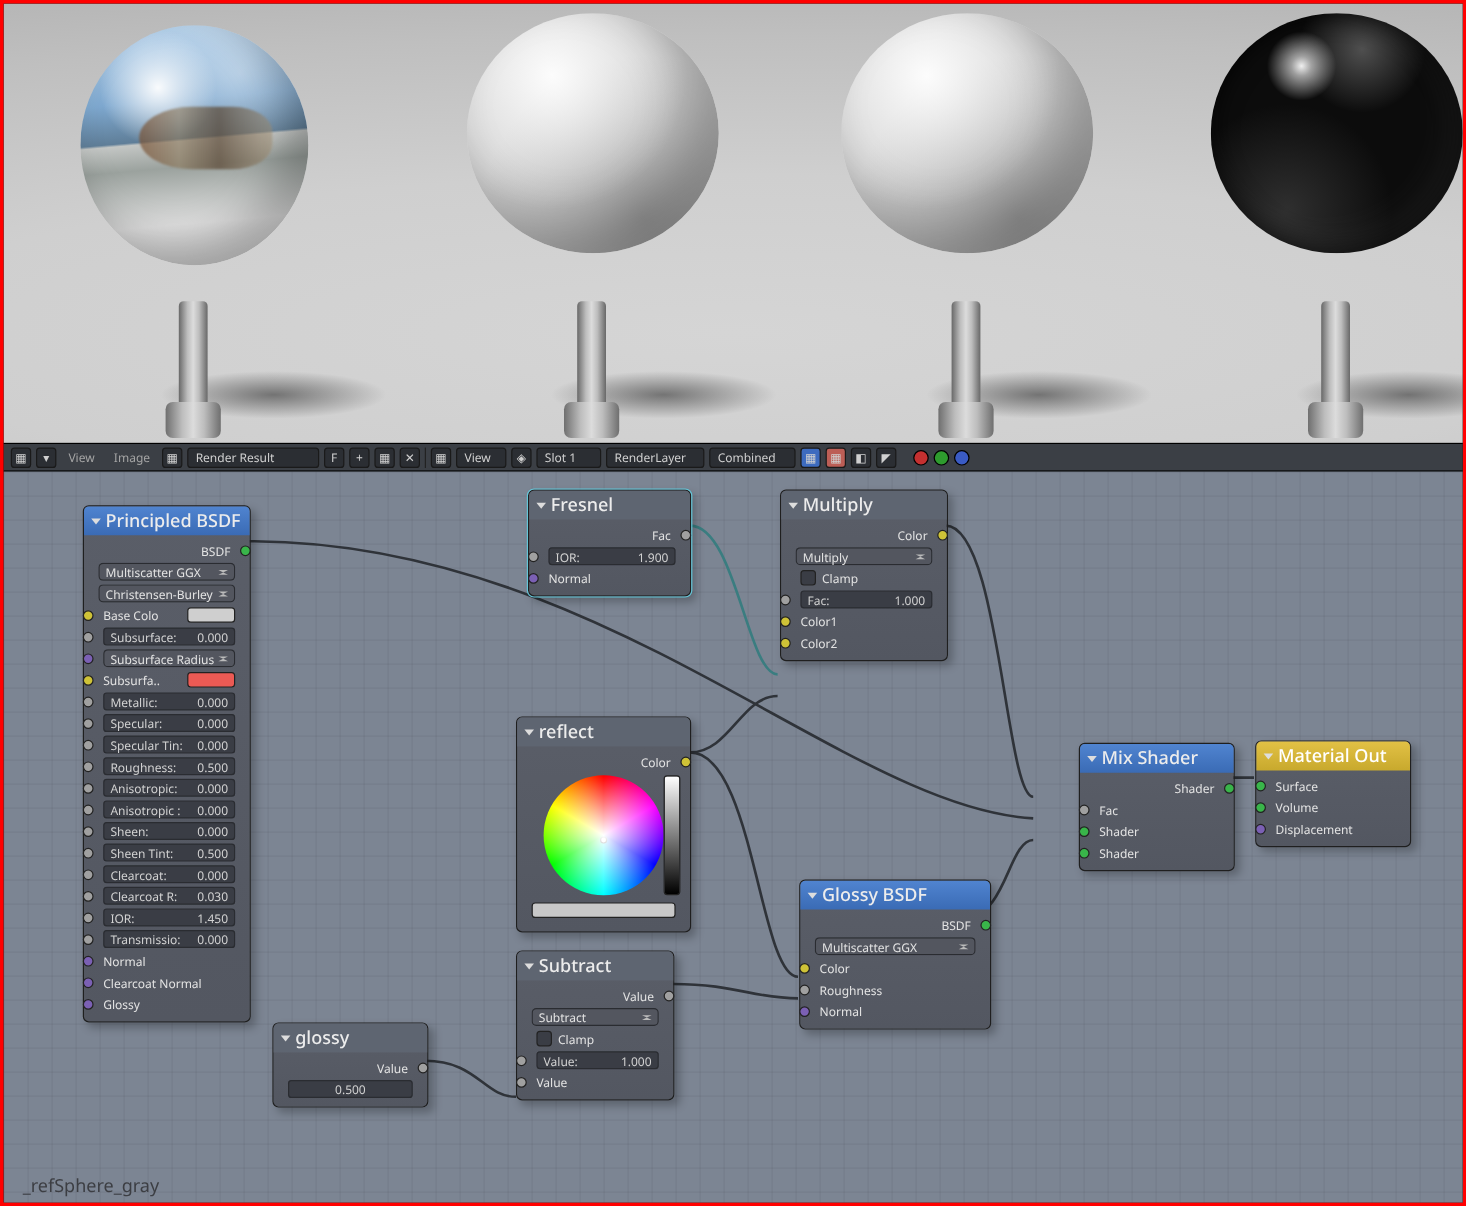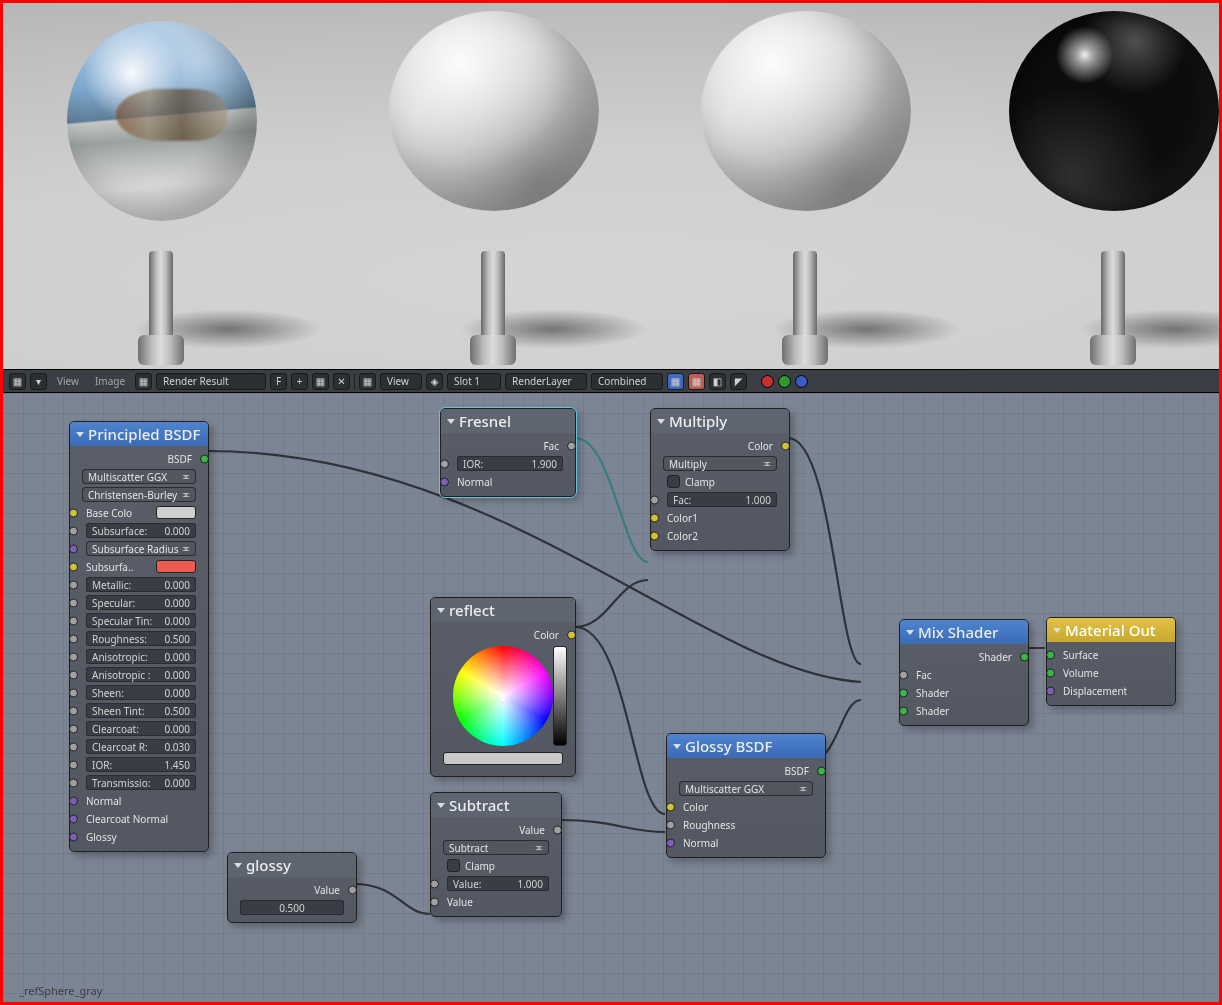--- a/index.html
+++ b/index.html
@@ -196,21 +196,21 @@
   .color-wheel {
     width:100px;height:100px;border-radius:50%;
     background: conic-gradient(red, magenta, blue, cyan, lime, yellow, red);
     position:relative; margin:3px auto;
   }
   .color-wheel::after{content:"";position:absolute;inset:0;border-radius:50%;
     background: radial-gradient(circle, white 0%, rgba(255,255,255,0) 70%);}
   .color-wheel .dot{position:absolute;width:6px;height:6px;border:1px solid #000;border-radius:50%;background:#fff;left:50%;top:54%;transform:translate(-50%,-50%);}
   .value-strip{width:14px;height:100px;border-radius:3px;background:linear-gradient(#fff,#000);border:1px solid #222;position:absolute;right:8px;top:24px;}
 
-  .mat-name { position:absolute; left:16px; bottom:10px; color:#3c3e43; font-size:11px;}
+  .mat-name { position:absolute; left:16px; bottom:10px; color:#3c3e43; font-size:15px;}
 </style>
 </head>
 <body>
 
 <div class="render-panel">
 
   <div class="floor-shadow" style="left:130px;"></div>
   <div class="stand" style="left:146px;"></div>
   <div class="sphere sphere-chrome" style="left:64px;"></div>
 

